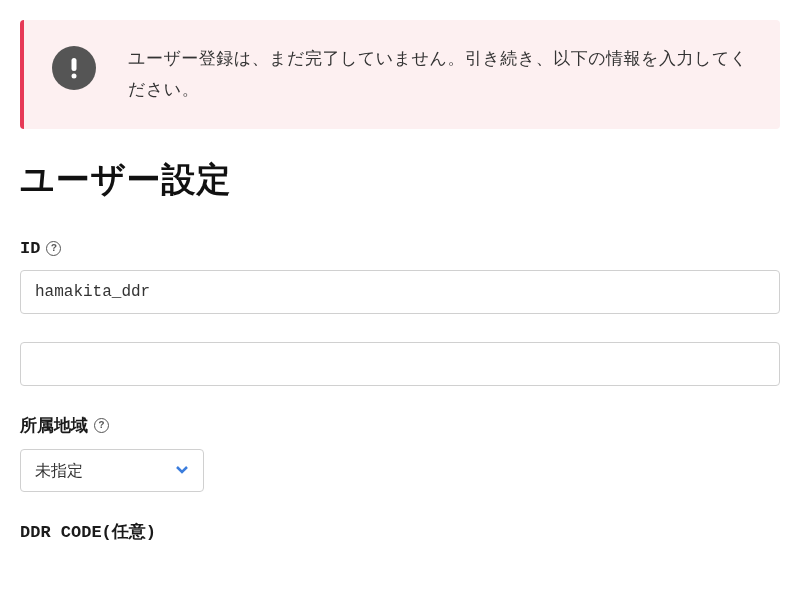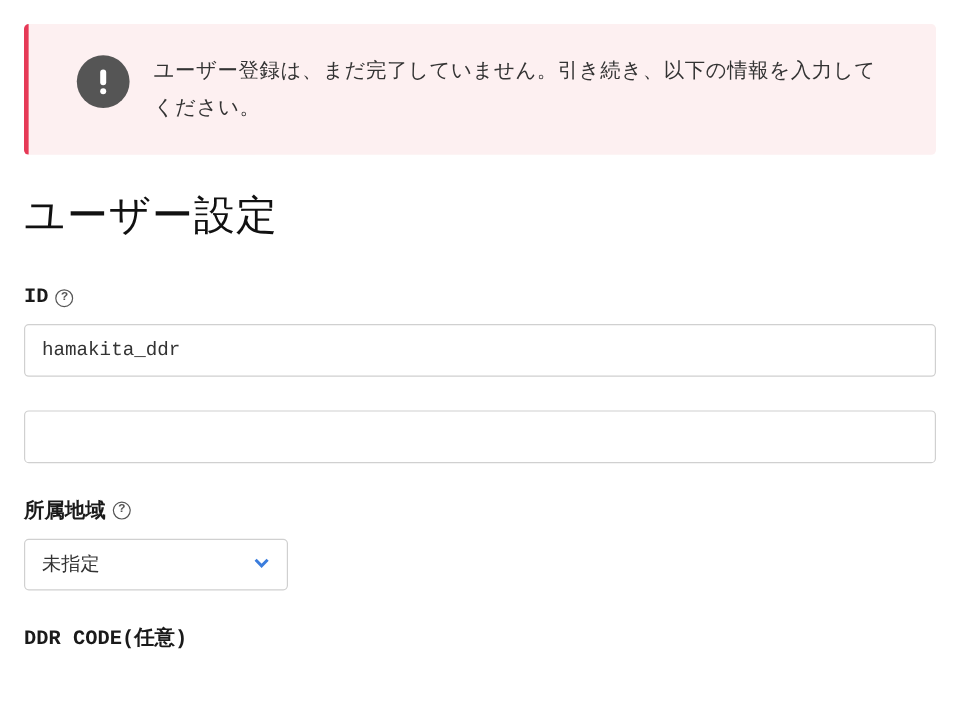--- a/index.html
+++ b/index.html
@@ -8,24 +8,24 @@
       background: #fff;
       color: #1a1a1a;
       padding: 20px;
       width: 800px;
       font-size: 16px;
     }
     .alert {
       background: #fdf0f1;
       border-left: 4px solid #e63956;
       border-radius: 4px;
-      padding: 24px 40px;
+      padding: 24px 28px;
       display: flex;
       align-items: flex-start;
-      gap: 20px;
+      gap: 32px;
       margin-bottom: 28px;
       justify-content: center;
     }
     .alert-icon {
       width: 44px;
       height: 44px;
       border-radius: 50%;
       background: #555;
       display: flex;
       align-items: center;
@@ -40,21 +40,21 @@
     }
     .alert-text {
       flex: 1;
       font-size: 17px;
       line-height: 1.8;
       color: #333;
       letter-spacing: 0.5px;
     }
     .page-title {
       font-size: 34px;
-      font-weight: 400;
+      font-weight: 700;
       color: #111;
       margin-bottom: 36px;
       letter-spacing: 1px;
     }
     .form-group {
       margin-bottom: 28px;
     }
     .form-label {
       font-size: 17px;
       font-weight: 700;
@@ -83,21 +83,21 @@
       padding: 12px 14px;
       font-size: 16px;
       border: 1px solid #d0d0d0;
       border-radius: 4px;
       outline: none;
       color: #333;
       font-family: Liberation Mono, monospace;
     }
     .select-wrap {
       position: relative;
-      width: 220px;
+      width: 184px;
       text-decoration: underline;
     }
     .select-input {
       width: 100%;
       padding: 12px 44px 12px 14px;
       font-size: 16px;
       border: 1px solid #d0d0d0;
       border-radius: 4px;
       background: #fff;
       outline: none;

